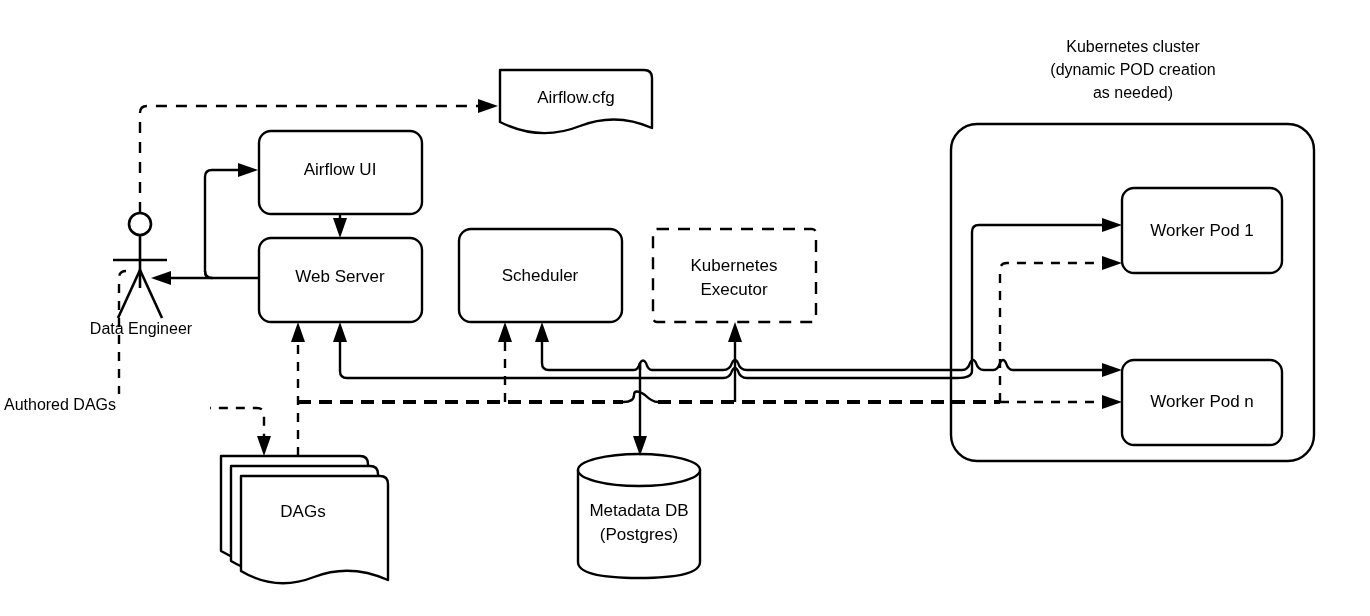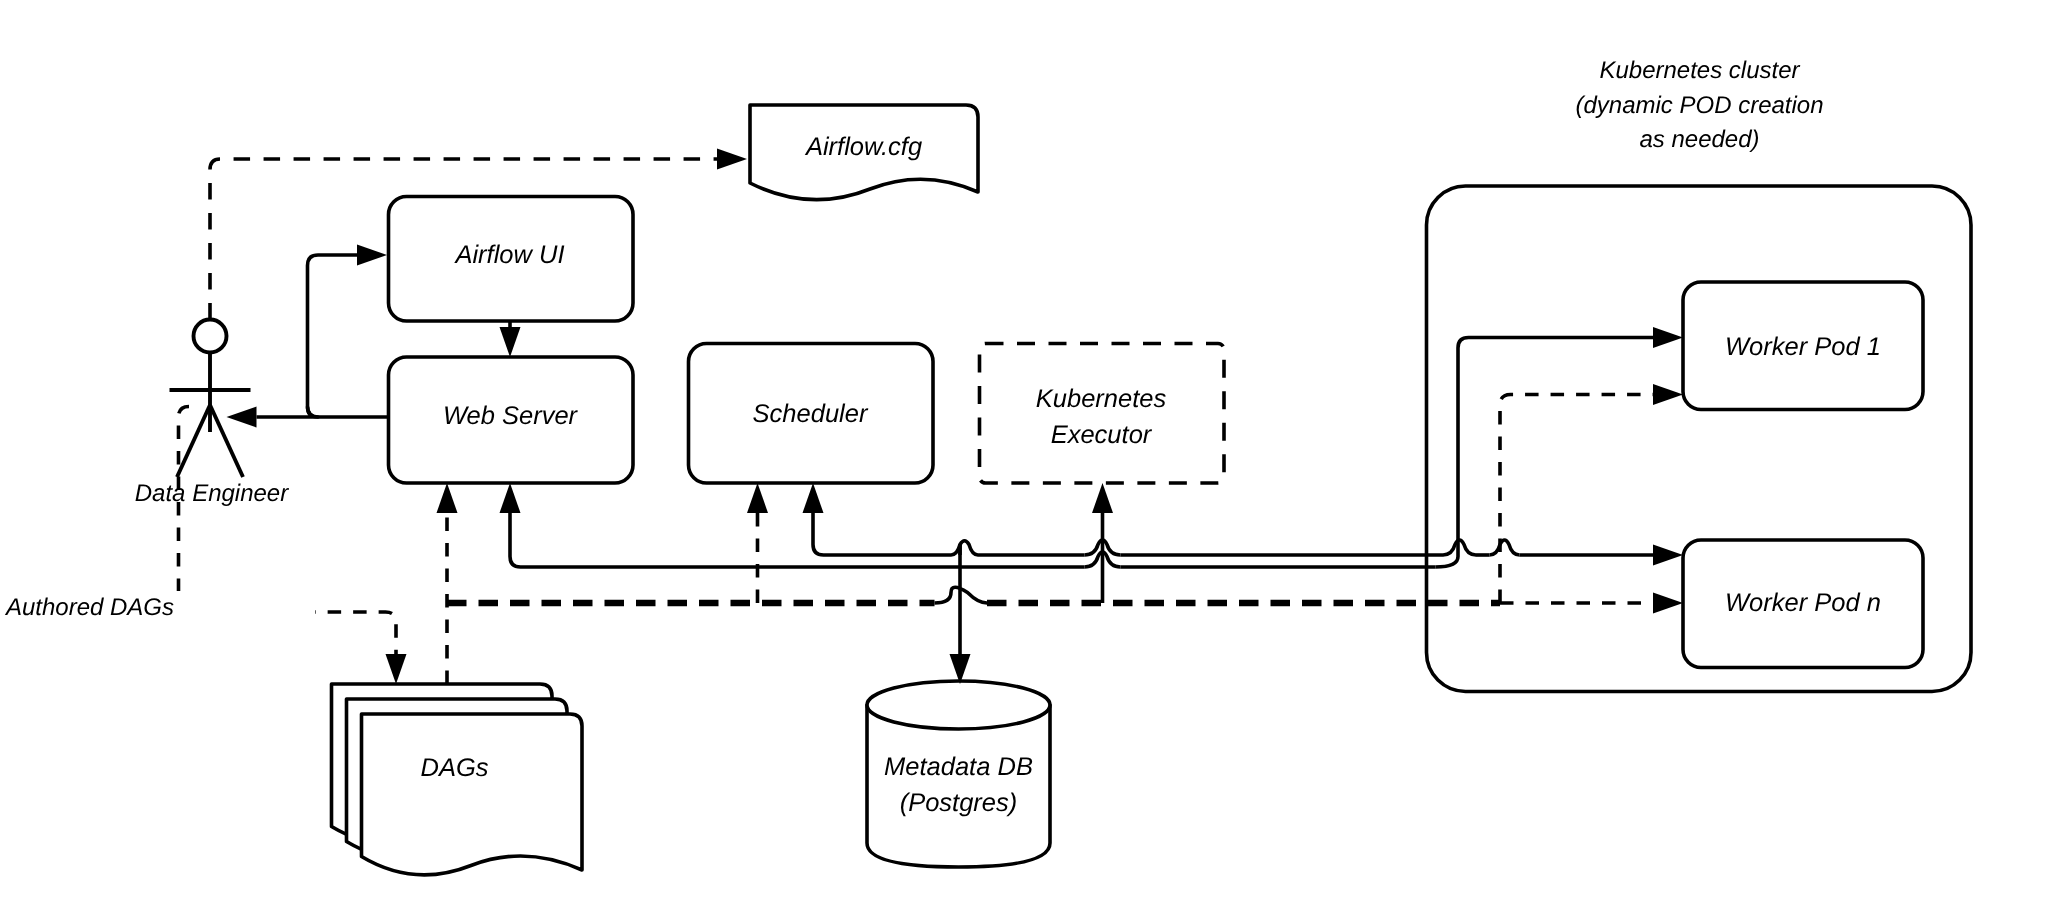--- a/index.html
+++ b/index.html
@@ -12,21 +12,20 @@
     width: 1370px;
     height: 616px;
     font-family: "Liberation Sans", sans-serif;
     color: #000000;
     overflow: hidden;
   }
   #diagram-root {
     position: relative;
     width: 1370px;
     height: 616px;
-    font-style: italic;
   }
   svg#diagram {
     display: block;
     width: 1370px;
     height: 616px;
   }
   .shape-outline {
     fill: #ffffff;
     stroke: #000000;
     stroke-width: 2.4;

